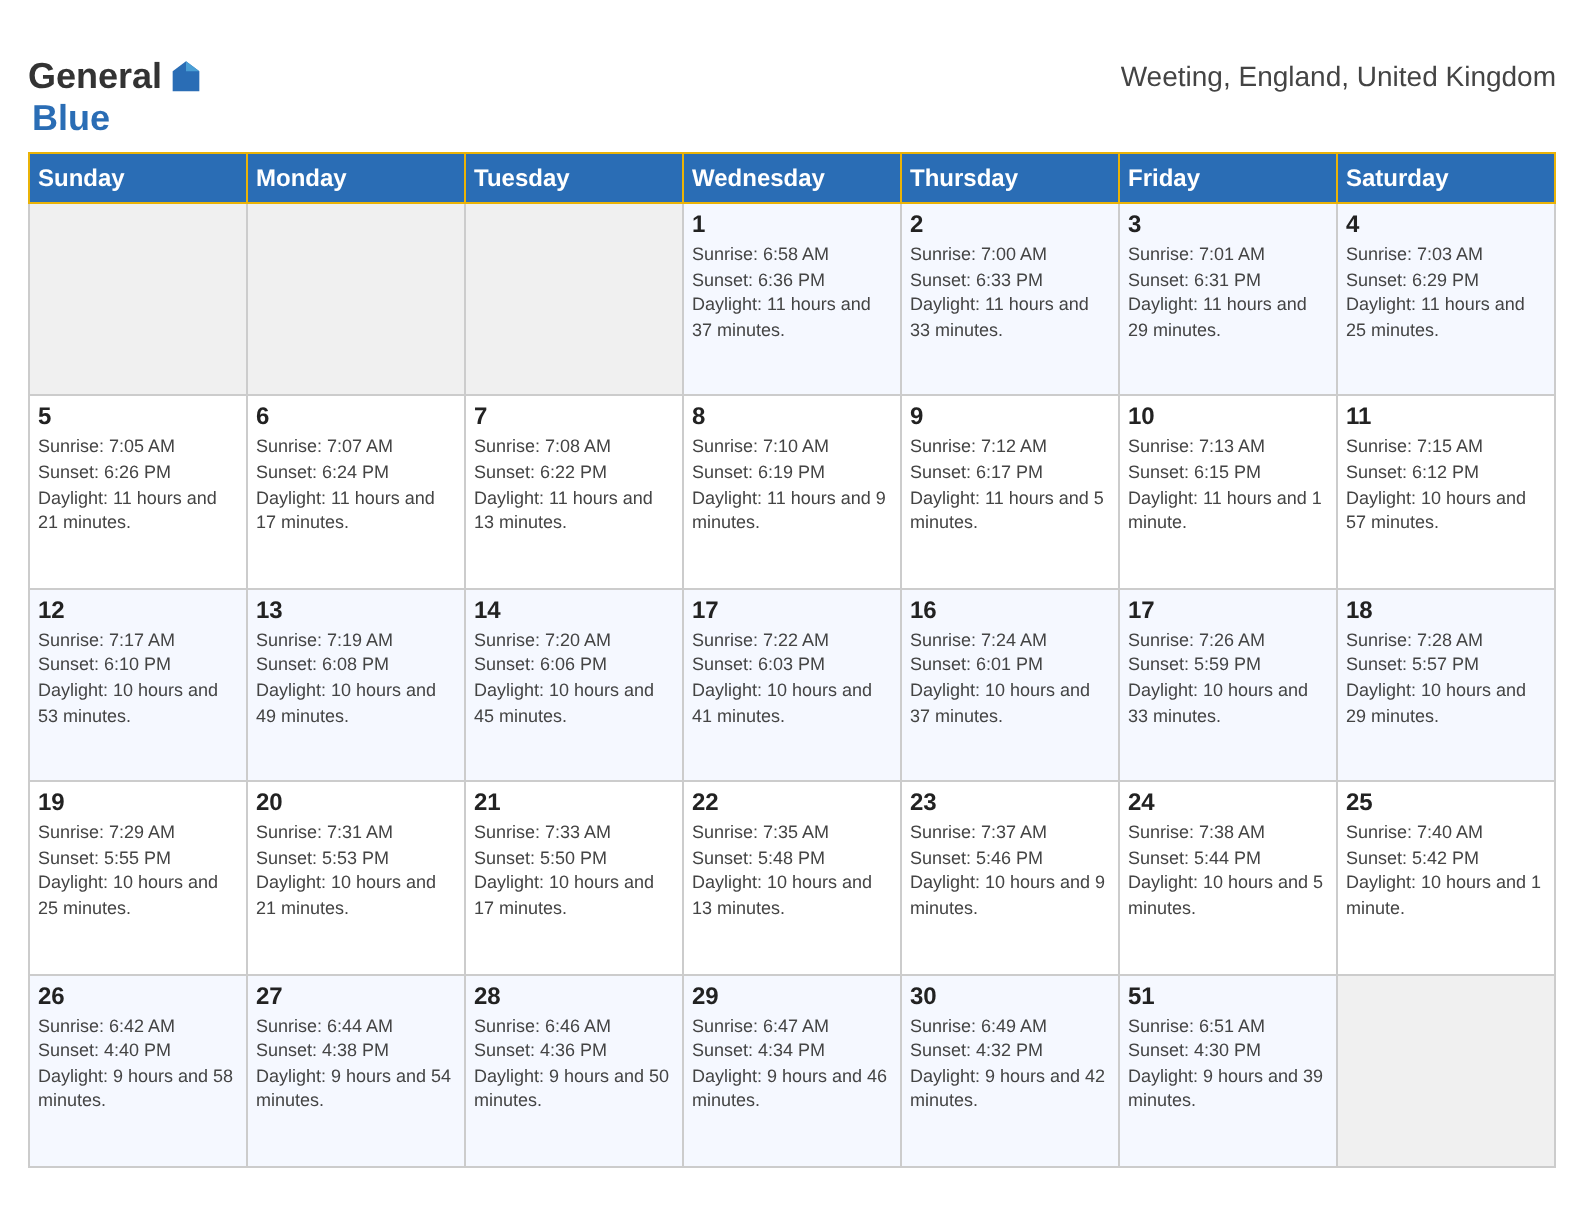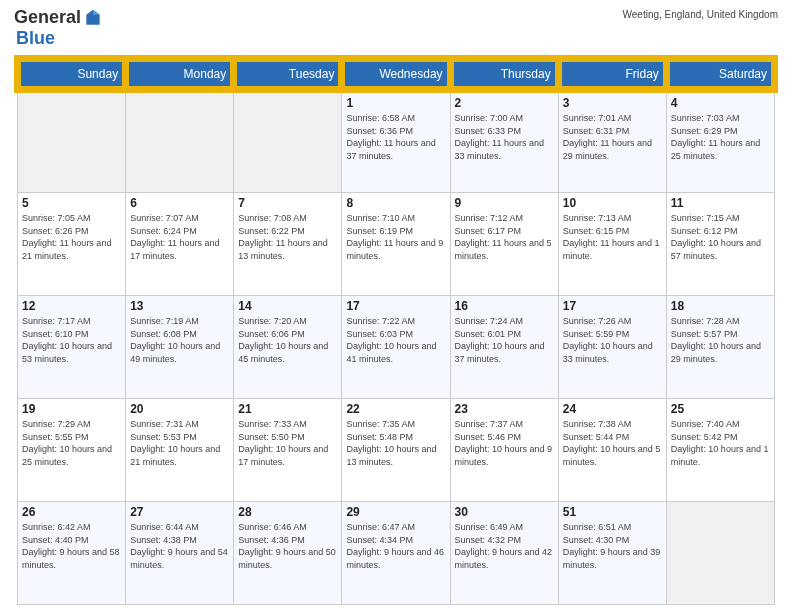--- a/index.html
+++ b/index.html
@@ -6,21 +6,21 @@
     body {
       font-family: Arial, sans-serif;
       background: #fff;
       width: 792px;
       height: 612px;
       overflow: hidden;
     }
     .page {
       width: 792px;
       height: 612px;
-      padding: 7px 14px;
+      padding: 28px 14px;
       display: flex;
       flex-direction: column;
     }
     .header {
       display: flex;
       justify-content: space-between;
       align-items: flex-start;
       margin-bottom: 6px;
     }
     .logo {
@@ -48,39 +48,39 @@
     .title-block {
       text-align: right;
     }
     .month-title {
       font-size: 32px;
       font-weight: bold;
       color: #222;
       line-height: 1.1;
     }
     .location-title {
-      font-size: 10px;
+      font-size: 14px;
       color: #444;
       margin-top: 2px;
     }
     .calendar {
       flex: 1;
       border: 1px solid #ccc;
       border-collapse: collapse;
       width: 100%;
       table-layout: fixed;
     }
     .calendar th {
       background: #2a6db5;
       color: #fff;
       font-size: 12px;
-      font-weight: normal;
+      font-weight: bold;
       padding: 5px 4px;
-      text-align: right;
-      border: 7px solid #eab308;
+      text-align: left;
+      border: 1px solid #eab308;
     }
     .calendar td {
       vertical-align: top;
       border: 1px solid #ccc;
       padding: 3px 4px;
       font-size: 9.5px;
       color: #333;
       height: 80px;
     }
     .calendar tr:nth-child(odd) td {

